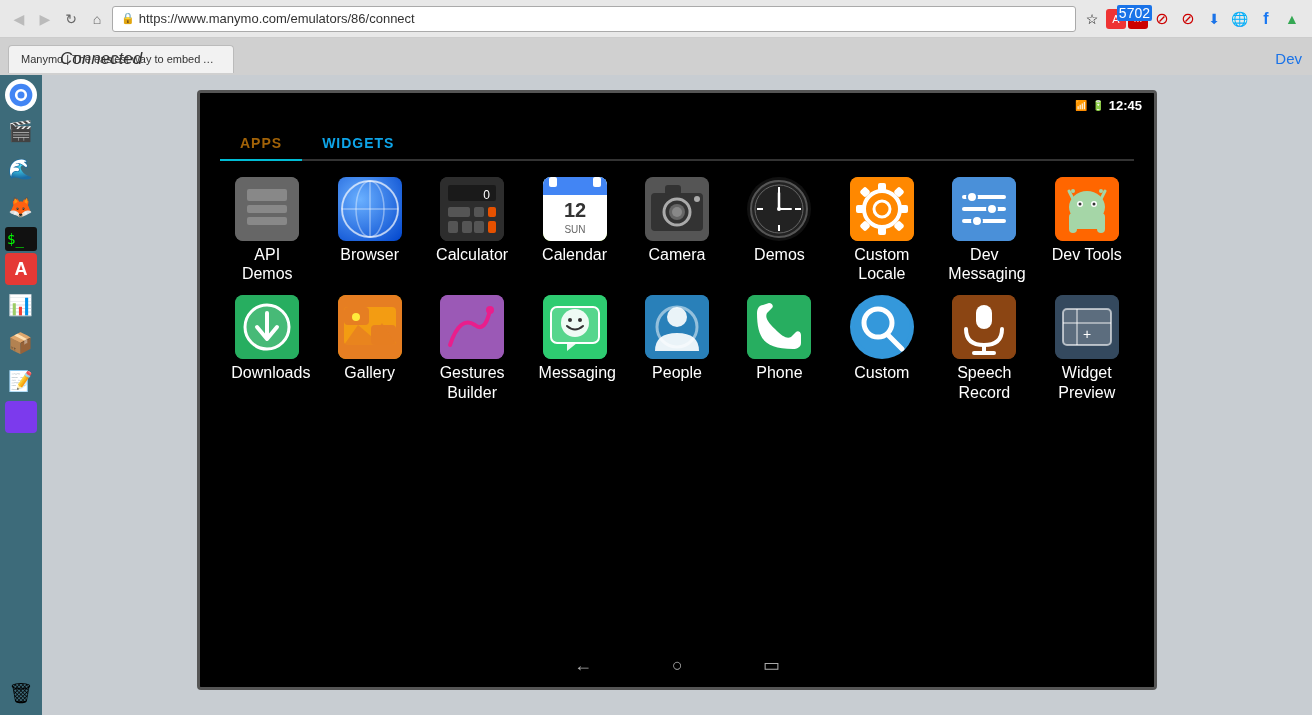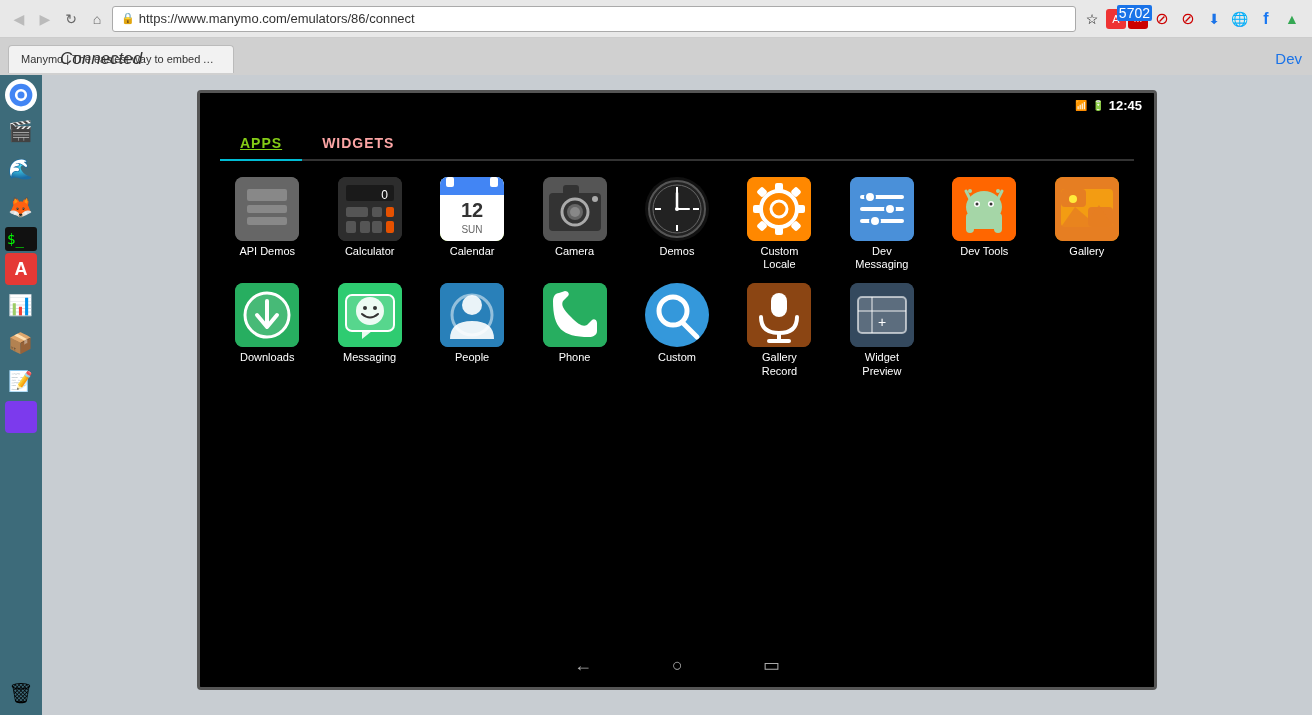--- a/index.html
+++ b/index.html
@@ -169,31 +169,30 @@
     
     .android-tabs {
       display: flex;
       gap: 0;
       margin-bottom: 8px;
       border-bottom: 2px solid #333;
     }
 
     .android-tab {
       padding: 8px 20px;
-      color: #fca5a5;
+      color: #0ea5e9;
       font-size: 14px;
       font-weight: bold;
       cursor: pointer;
       letter-spacing: 1px;
     }
     .android-tab.active {
-      color: #84cc16;
+      color: #a16207;
       border-bottom: 2px solid #00bcd4;
       margin-bottom: -2px;
-      text-decoration: underline;
     }
 
     
     .app-grid {
       display: grid;
       grid-template-columns: repeat(9, 1fr);
       gap: 12px 8px;
       padding: 8px 0;
     }
 
@@ -211,21 +210,21 @@
       border-radius: 8px;
       display: flex;
       align-items: center;
       justify-content: center;
       font-size: 32px;
       overflow: hidden;
     }
 
     .app-label {
       color: white;
-      font-size: 11px;
+      font-size: 16px;
       text-align: center;
       max-width: 72px;
       line-height: 1.2;
     }
 
     
     .nav-bar {
       height: 44px;
       background: #000;
       display: flex;
@@ -341,20 +340,32 @@
               <svg viewBox="0 0 64 64" width="64" height="64">
                 <rect width="64" height="64" rx="8" fill="#666"></rect>
                 <rect x="12" y="12" width="40" height="12" rx="2" fill="#888"></rect>
                 <rect x="12" y="28" width="40" height="8" rx="2" fill="#888"></rect>
                 <rect x="12" y="40" width="40" height="8" rx="2" fill="#888"></rect>
               </svg>
             </div>
             <span class="app-label">API Demos</span>
           </div>
 
+          <div class="app-item">
+            <div class="app-icon" style="background:radial-gradient(circle at 35% 35%, #6ab0ff, #0044cc);">
+              <svg viewBox="0 0 64 64" width="64" height="64">
+                <circle cx="32" cy="32" r="28" fill="none" stroke="rgba(255,255,255,0.3)" stroke-width="1"></circle>
+                <ellipse cx="32" cy="32" rx="14" ry="28" fill="none" stroke="rgba(255,255,255,0.4)" stroke-width="1.5"></ellipse>
+                <line x1="4" y1="32" x2="60" y2="32" stroke="rgba(255,255,255,0.4)" stroke-width="1.5"></line>
+                <line x1="32" y1="4" x2="32" y2="60" stroke="rgba(255,255,255,0.4)" stroke-width="1.5"></line>
+                <circle cx="32" cy="32" r="28" fill="none" stroke="rgba(255,255,255,0.6)" stroke-width="2"></circle>
+              </svg>
+            </div>
+            <span class="app-label">Browser</span>
+          </div>
 
           <div class="app-item">
             <div class="app-icon icon-calculator">
               <svg viewBox="0 0 64 64" width="64" height="64">
                 <rect width="64" height="64" rx="6" fill="#2d2d2d"></rect>
                 <rect x="8" y="8" width="48" height="16" rx="2" fill="#1a1a1a"></rect>
                 <text x="50" y="22" font-size="12" fill="white" text-anchor="end" font-family="Arial">0</text>
                 <rect x="8" y="30" width="22" height="10" rx="2" fill="#555"></rect>
                 <rect x="34" y="30" width="10" height="10" rx="2" fill="#555"></rect>
                 <rect x="48" y="30" width="8" height="10" rx="2" fill="#e65100"></rect>
@@ -467,46 +478,57 @@
                 <line x1="18" y1="22" x2="14" y2="14" stroke="#a5d6a7" stroke-width="3" stroke-linecap="round"></line>
                 <line x1="46" y1="22" x2="50" y2="14" stroke="#a5d6a7" stroke-width="3" stroke-linecap="round"></line>
                 <circle cx="18" cy="14" r="2" fill="#a5d6a7"></circle>
                 <circle cx="46" cy="14" r="2" fill="#a5d6a7"></circle>
               </svg>
             </div>
             <span class="app-label">Dev Tools</span>
           </div>
 
           <div class="app-item">
+            <div class="app-icon" style="background:#27ae60;">
+              <svg viewBox="0 0 64 64" width="64" height="64">
+                <rect width="64" height="64" rx="8" fill="#27ae60"></rect>
+                <circle cx="32" cy="32" r="22" fill="white" opacity="0.15"></circle>
+                <circle cx="32" cy="32" r="22" fill="none" stroke="white" stroke-width="3"></circle>
+                <line x1="32" y1="18" x2="32" y2="40" stroke="white" stroke-width="4" stroke-linecap="round"></line>
+                <polyline points="22,32 32,44 42,32" fill="none" stroke="white" stroke-width="4" stroke-linecap="round" stroke-linejoin="round"></polyline>
+              </svg>
+            </div>
+            <span class="app-label">Downloads</span>
+          </div>
+
+          <div class="app-item">
             <div class="app-icon" style="background:#f39c12;">
               <svg viewBox="0 0 64 64" width="64" height="64">
                 <rect width="64" height="64" rx="8" fill="#e67e22"></rect>
                 <rect x="6" y="12" width="52" height="38" rx="4" fill="#f39c12"></rect>
                 <rect x="6" y="12" width="25" height="18" rx="4" fill="#e67e22"></rect>
                 <rect x="33" y="30" width="25" height="20" rx="4" fill="#e67e22"></rect>
                 <circle cx="18" cy="22" r="4" fill="#ffeb3b"></circle>
                 <polygon points="6,50 20,30 34,42 44,28 58,50" fill="#e67e22" opacity="0.8"></polygon>
               </svg>
             </div>
             <span class="app-label">Gallery</span>
           </div>
 
           <div class="app-item">
-            <div class="app-icon" style="background:#27ae60;">
-              <svg viewBox="0 0 64 64" width="64" height="64">
-                <rect width="64" height="64" rx="8" fill="#27ae60"></rect>
-                <circle cx="32" cy="32" r="22" fill="white" opacity="0.15"></circle>
-                <circle cx="32" cy="32" r="22" fill="none" stroke="white" stroke-width="3"></circle>
-                <line x1="32" y1="18" x2="32" y2="40" stroke="white" stroke-width="4" stroke-linecap="round"></line>
-                <polyline points="22,32 32,44 42,32" fill="none" stroke="white" stroke-width="4" stroke-linecap="round" stroke-linejoin="round"></polyline>
-              </svg>
-            </div>
-            <span class="app-label">Downloads</span>
-          </div>
-
+            <div class="app-icon" style="background:#9b59b6;">
+              <svg viewBox="0 0 64 64" width="64" height="64">
+                <rect width="64" height="64" rx="8" fill="#9b59b6"></rect>
+
+                <path d="M10 50 Q20 20 35 30 Q45 38 50 15" fill="none" stroke="#e91e8c" stroke-width="4" stroke-linecap="round"></path>
+                <circle cx="50" cy="15" r="4" fill="#e91e8c"></circle>
+              </svg>
+            </div>
+            <span class="app-label">Gestures Builder</span>
+          </div>
 
           <div class="app-item">
             <div class="app-icon" style="background:#2ecc71;">
               <svg viewBox="0 0 64 64" width="64" height="64">
                 <rect width="64" height="64" rx="8" fill="#2ecc71"></rect>
                 <rect x="8" y="12" width="48" height="36" rx="6" fill="white" opacity="0.2"></rect>
                 <rect x="8" y="12" width="48" height="36" rx="6" fill="none" stroke="white" stroke-width="2"></rect>
 
                 <circle cx="32" cy="28" r="14" fill="white" opacity="0.9"></circle>
                 <circle cx="27" cy="25" r="2" fill="#333"></circle>
@@ -560,21 +582,21 @@
             <div class="app-icon" style="background:#8B4513;">
               <svg viewBox="0 0 64 64" width="64" height="64">
                 <rect width="64" height="64" rx="8" fill="#8B4513"></rect>
 
                 <rect x="24" y="10" width="16" height="24" rx="8" fill="white"></rect>
                 <path d="M14 34 Q14 50 32 50 Q50 50 50 34" fill="none" stroke="white" stroke-width="4" stroke-linecap="round"></path>
                 <line x1="32" y1="50" x2="32" y2="58" stroke="white" stroke-width="4" stroke-linecap="round"></line>
                 <line x1="22" y1="58" x2="42" y2="58" stroke="white" stroke-width="4" stroke-linecap="round"></line>
               </svg>
             </div>
-            <span class="app-label">Gallery Record</span>
+            <span class="app-label">Speech Record</span>
           </div>
 
           <div class="app-item">
             <div class="app-icon" style="background:#34495e;">
               <svg viewBox="0 0 64 64" width="64" height="64">
                 <rect width="64" height="64" rx="8" fill="#34495e"></rect>
                 <rect x="8" y="14" width="48" height="36" rx="4" fill="rgba(255,255,255,0.2)" stroke="rgba(255,255,255,0.6)" stroke-width="2"></rect>
                 <line x1="22" y1="14" x2="22" y2="50" stroke="rgba(255,255,255,0.6)" stroke-width="1.5"></line>
                 <line x1="8" y1="28" x2="56" y2="28" stroke="rgba(255,255,255,0.6)" stroke-width="1.5"></line>
                 <text x="32" y="44" font-size="14" fill="white" text-anchor="middle" font-family="Arial">+</text>

